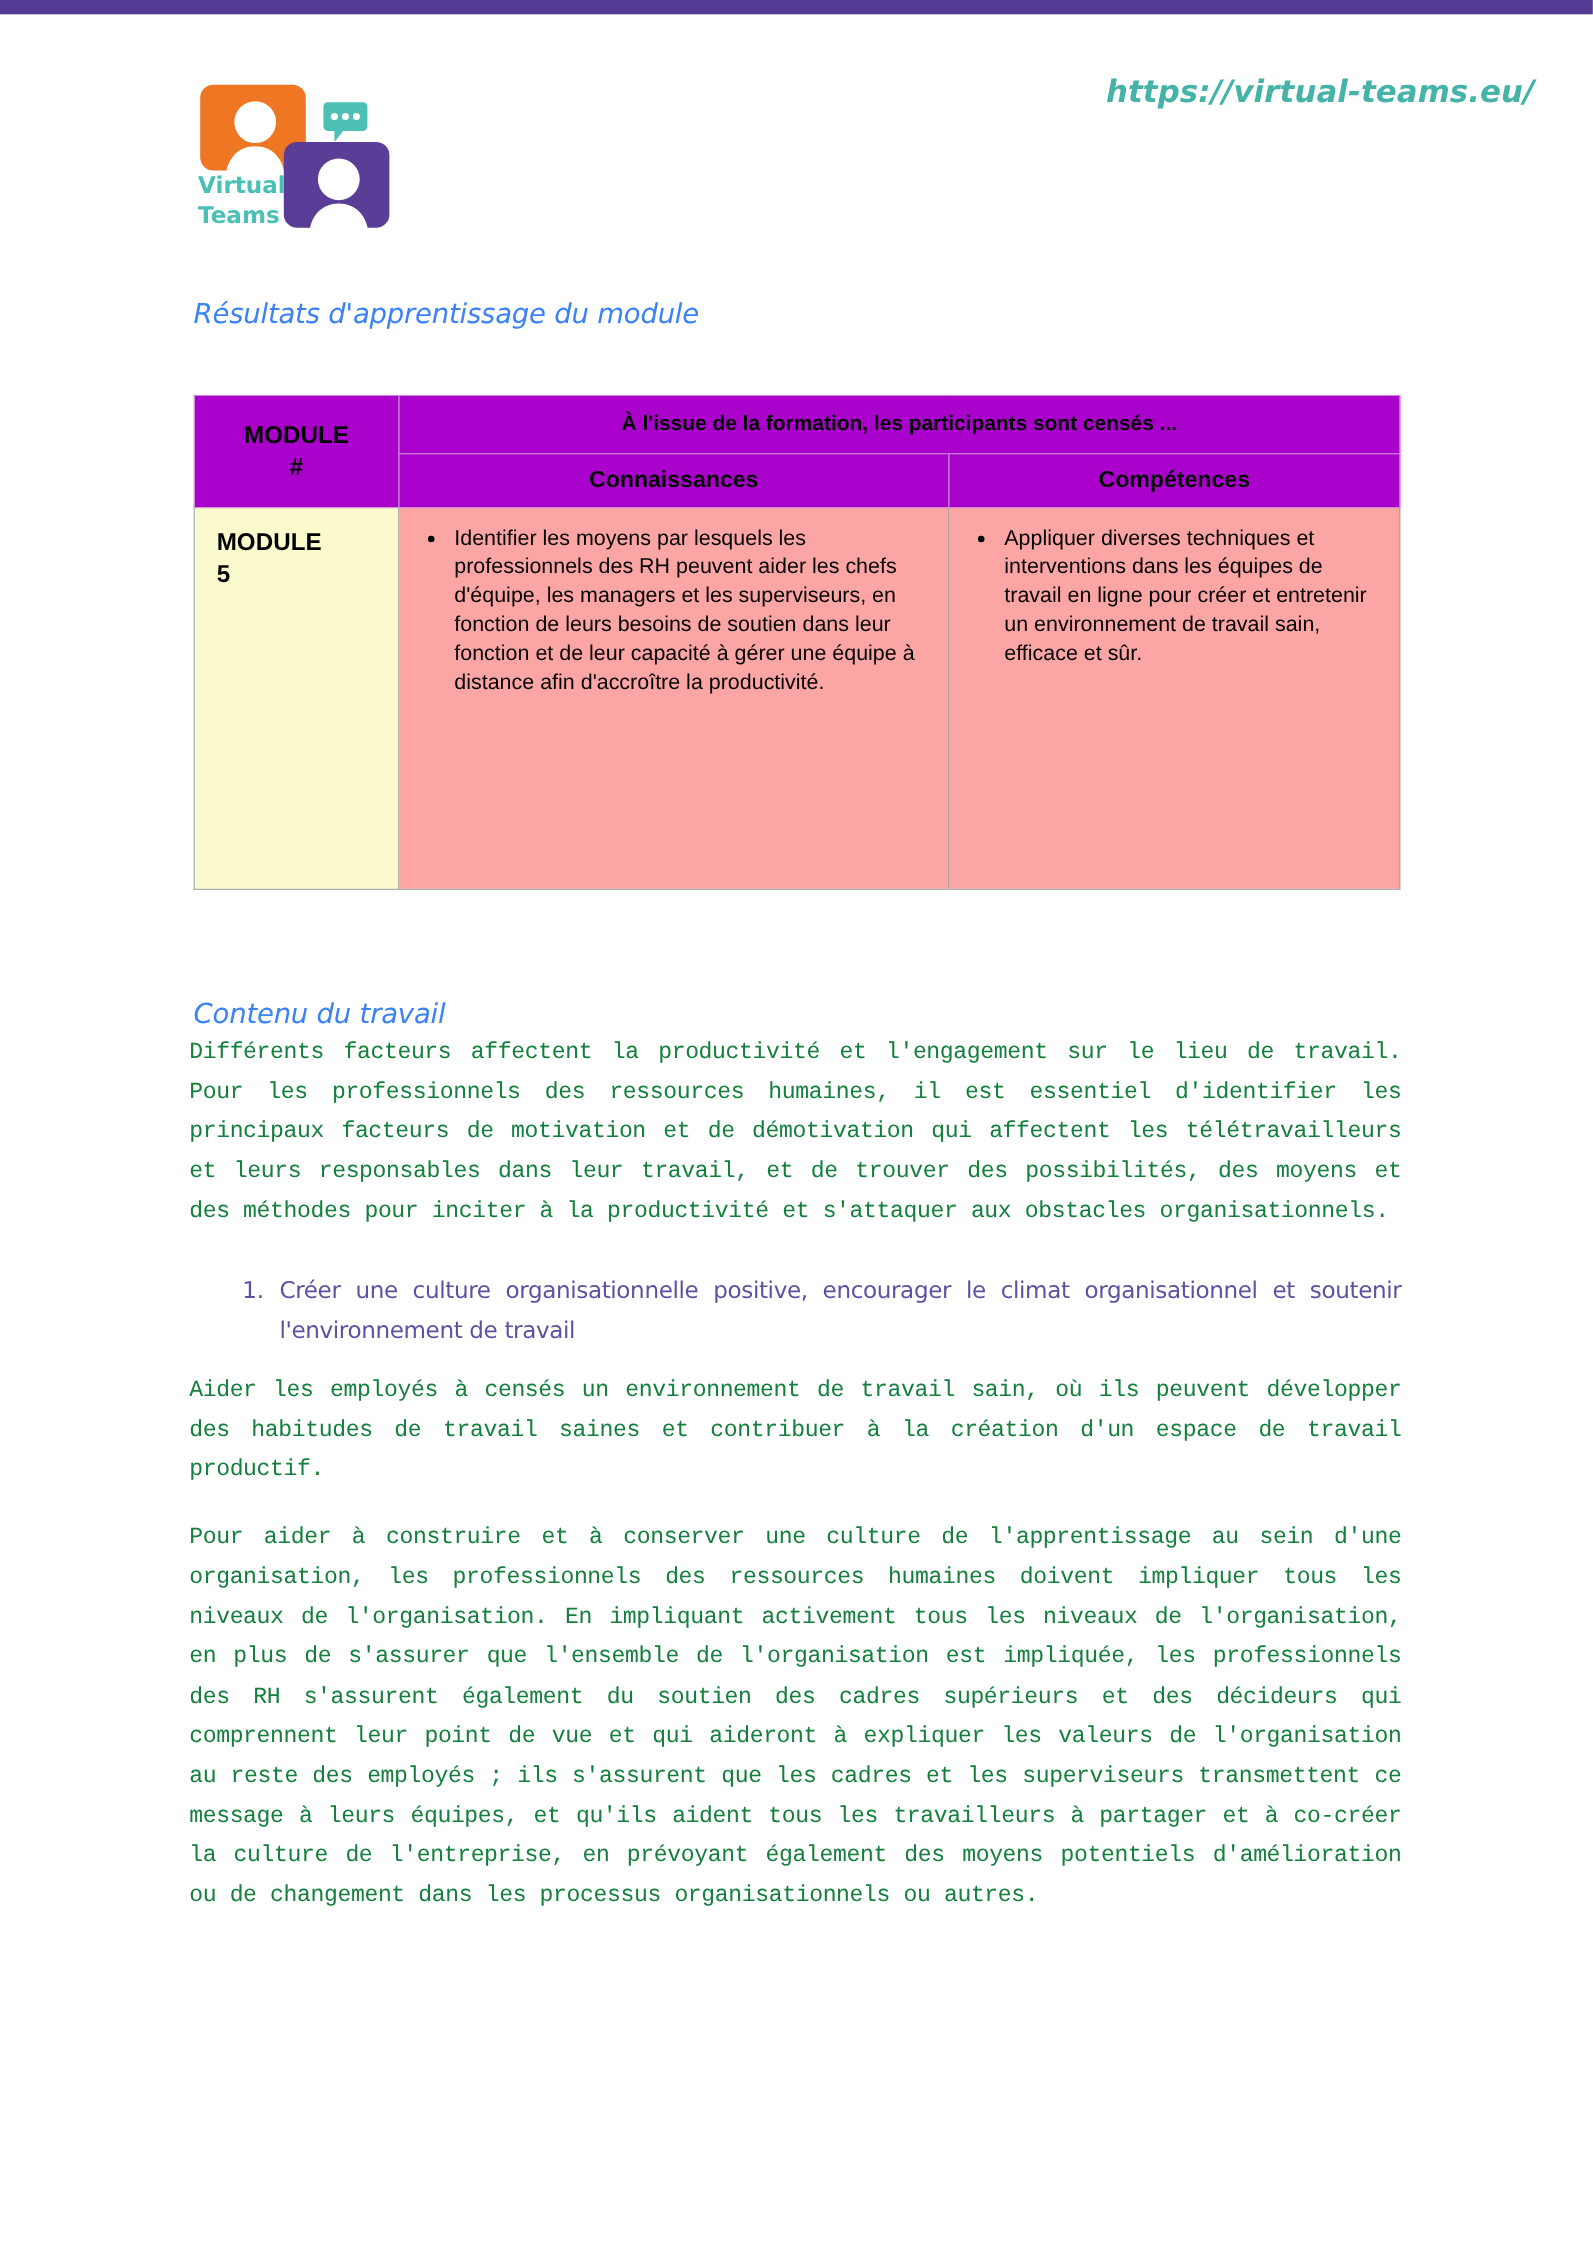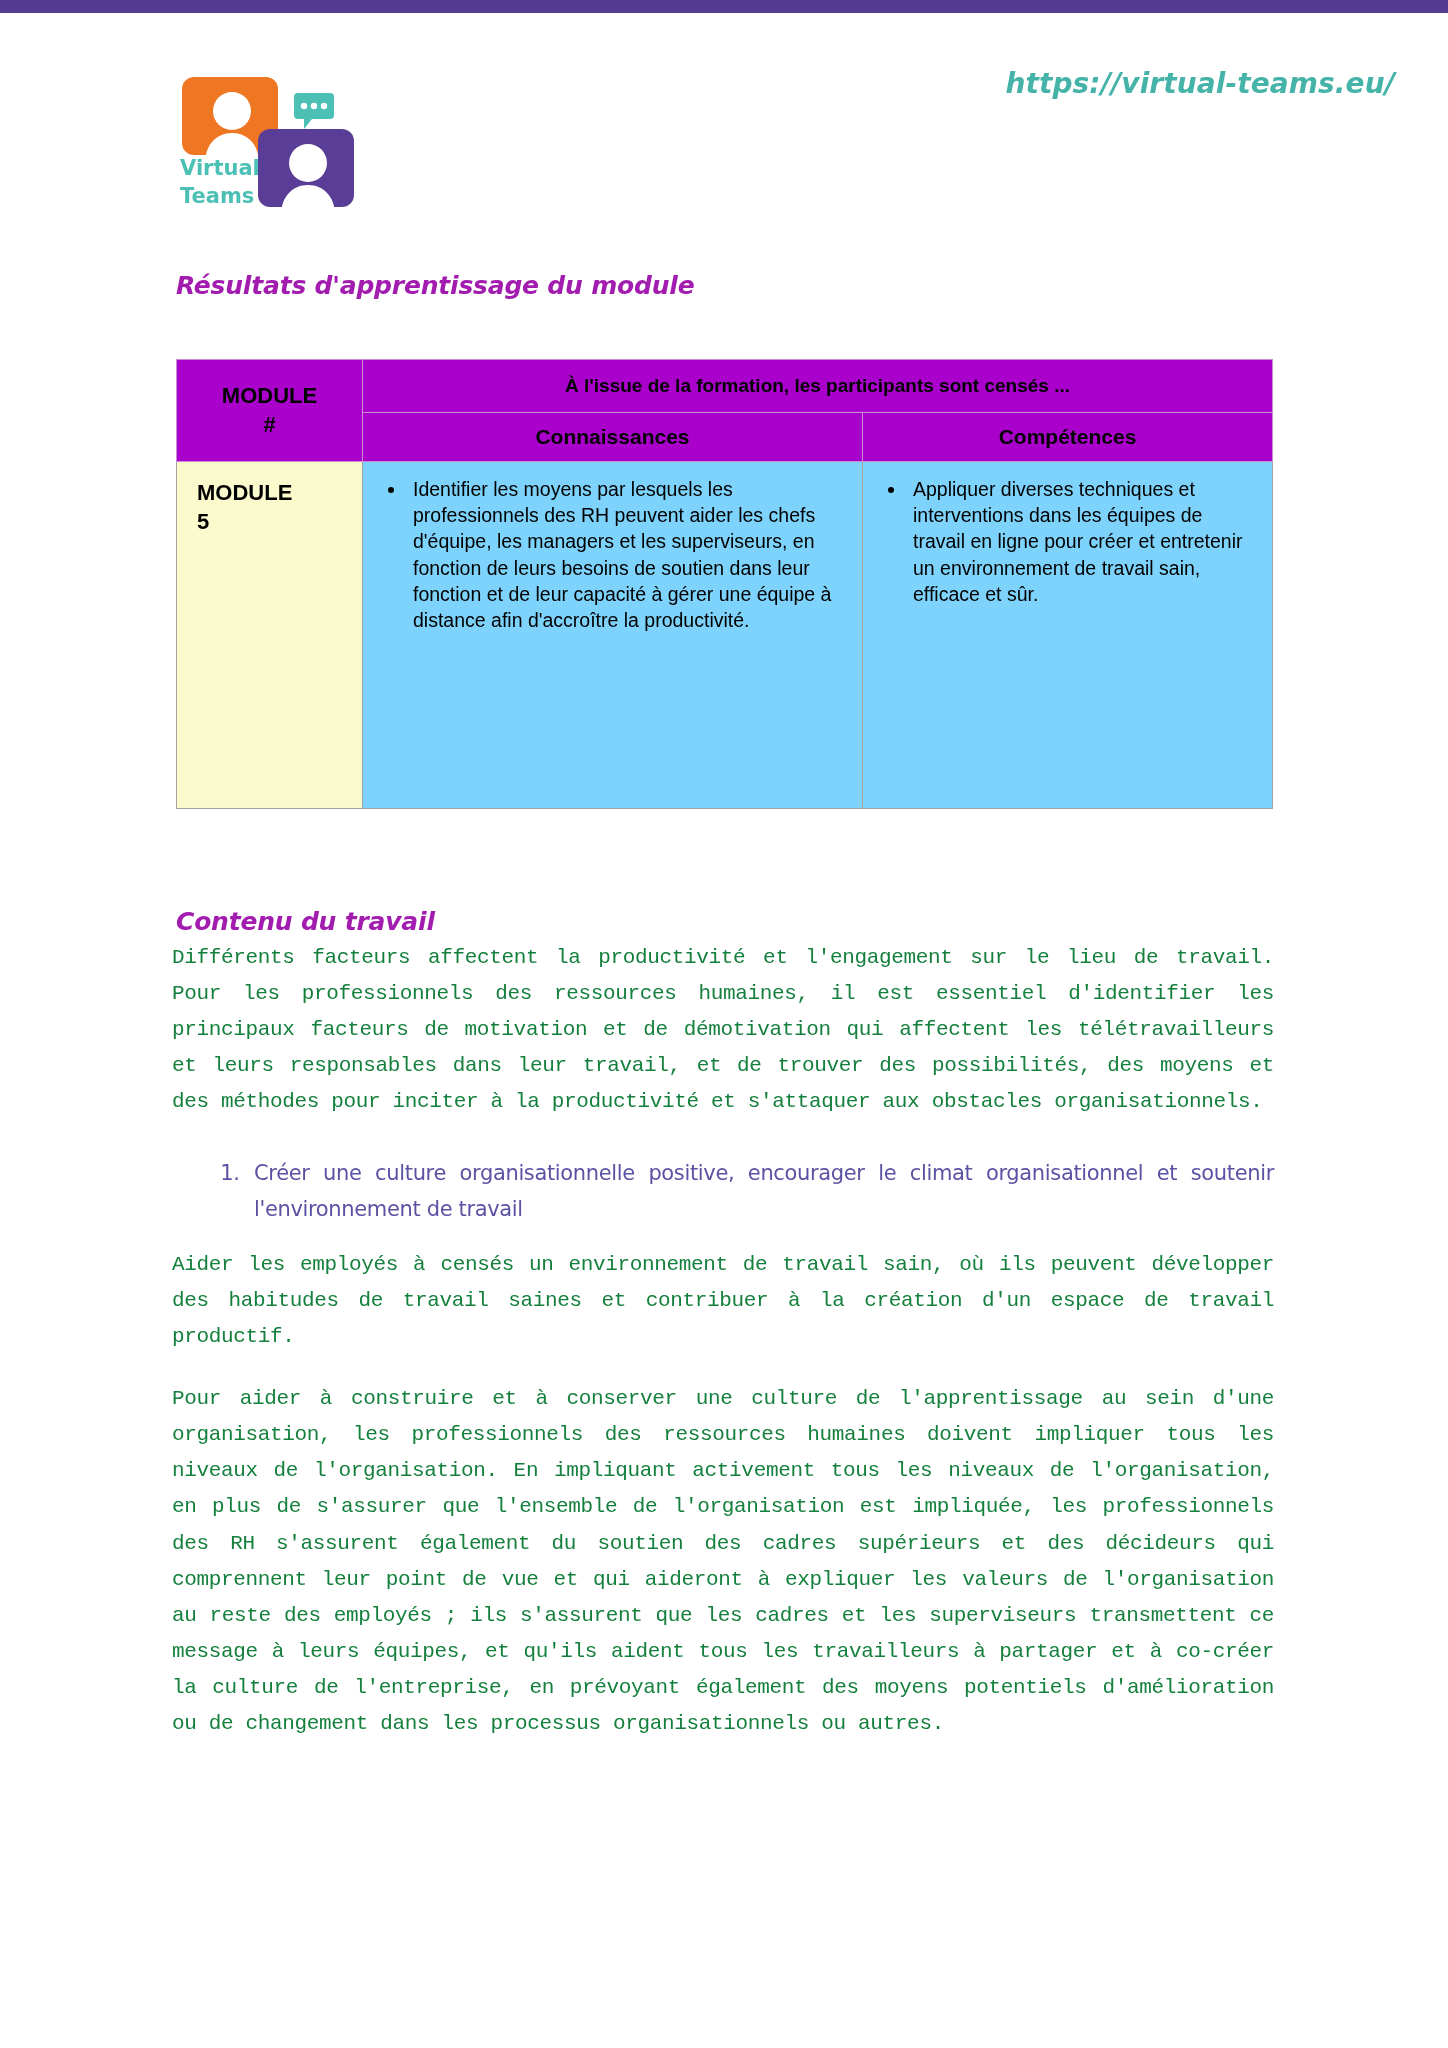--- a/index.html
+++ b/index.html
@@ -53,23 +53,22 @@
     font-size: 28px;
     color: #45b3a8;
     letter-spacing: 0.1px;
   }
 
   
   .sec-heading {
     font-family: "DejaVu Sans", sans-serif;
     font-style: italic;
     font-size: 25px;
-    color: #a21caf;
+    color: #3b82f6;
     letter-spacing: -0.2px;
-    font-weight: bold;
   }
 
   #heading-learning {
     position: absolute;
     left: 176px;
     top: 258px;
   }
 
   
   .lo-table {
@@ -113,21 +112,21 @@
     background: #fafacd;
     font-family: "Liberation Sans", sans-serif;
     font-weight: bold;
     font-size: 22px;
     color: #000000;
     padding: 16px 0 0 20px !important;
     line-height: 1.35;
     height: 330px;
   }
   .cell-body {
-    background: #7dd3fc;
+    background: #fca5a5;
     padding: 14px 14px 10px 14px !important;
   }
   .cell-body ul {
     margin: 0;
     padding-left: 30px;
     list-style-type: disc;
   }
   .cell-body li {
     font-family: "Liberation Sans", sans-serif;
     font-size: 19.5px;

